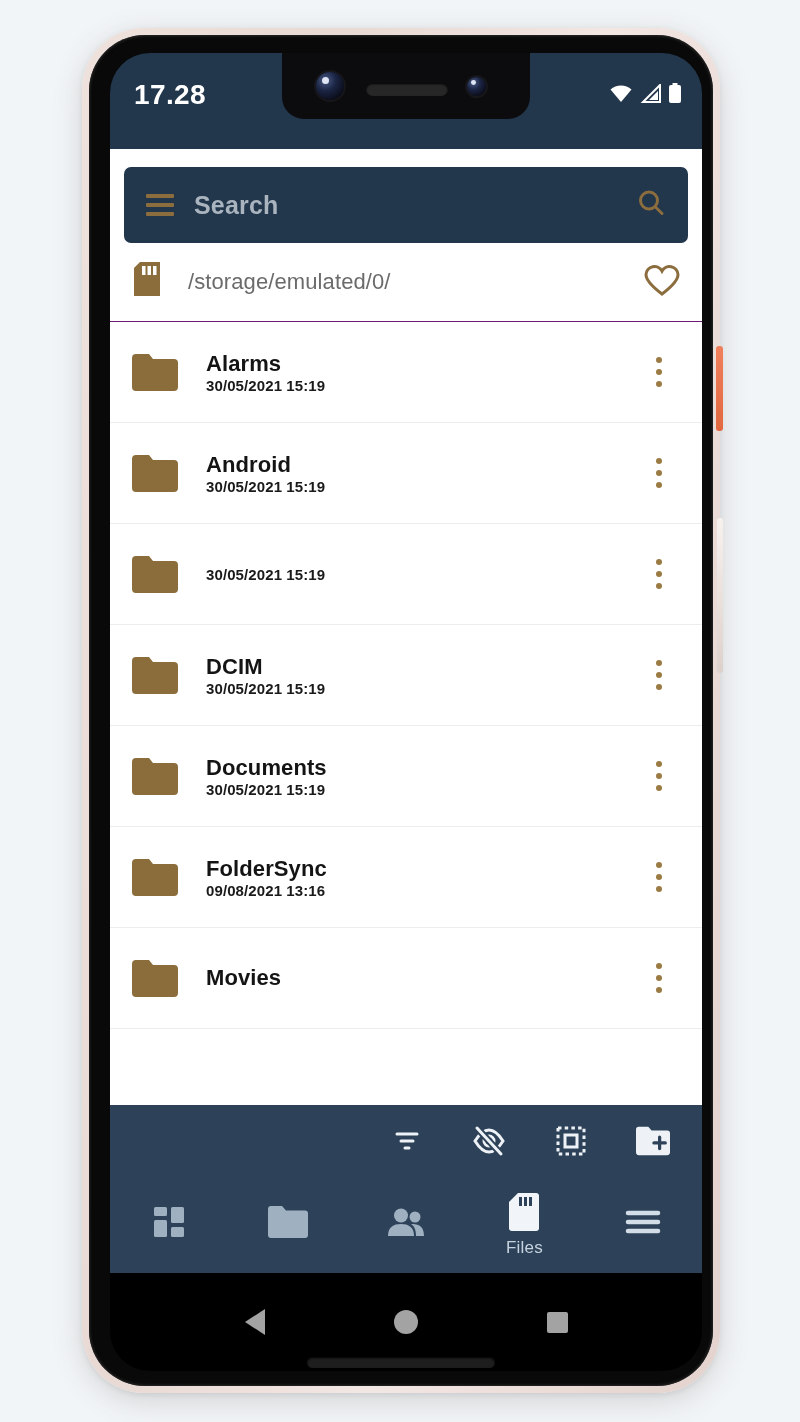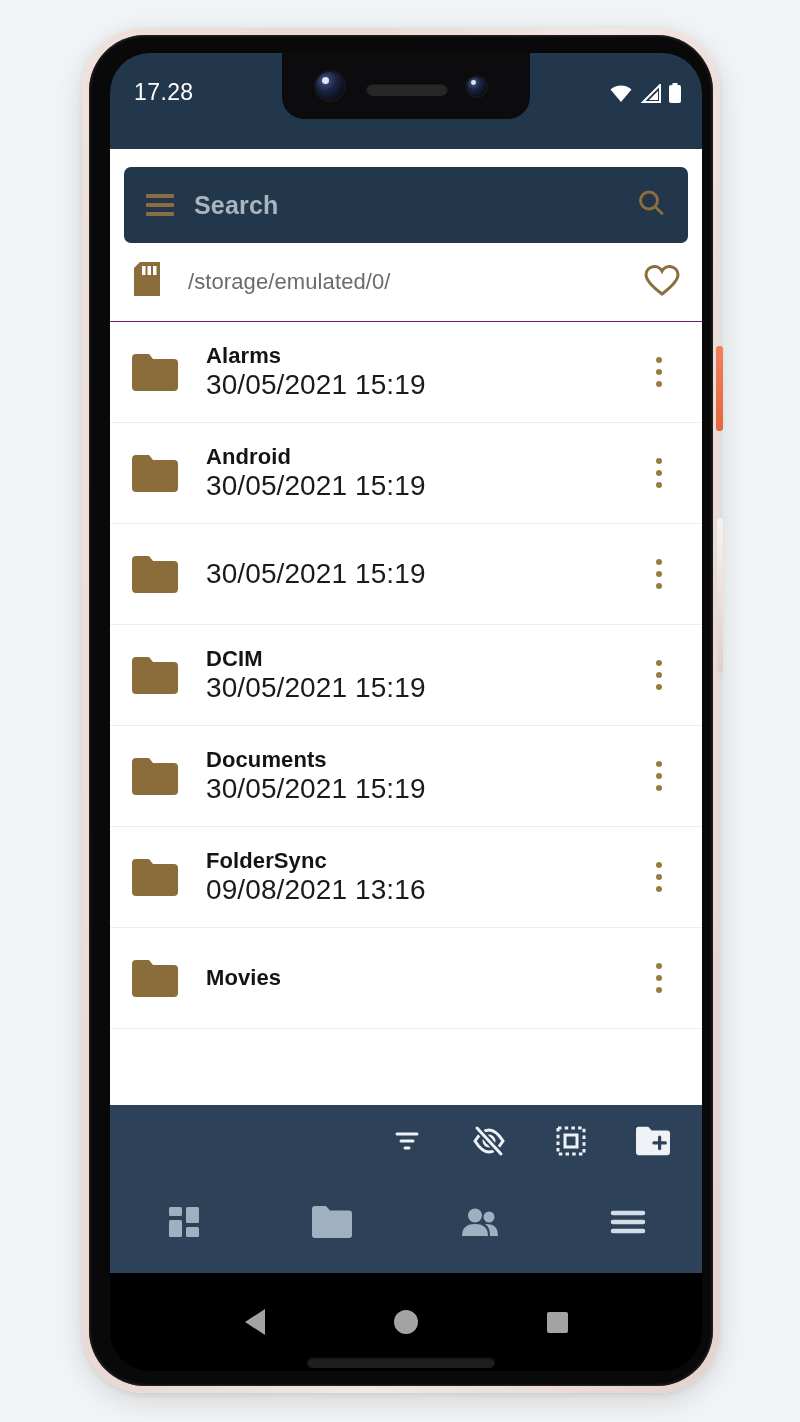--- a/index.html
+++ b/index.html
@@ -55,21 +55,21 @@
 
   
   #status-bar{
     position:relative;
     height:96px;
     background:#22364c;
     color:#ffffff;
   }
   #status-time{
     position:absolute;left:24px;top:26px;
-    font-size:23px;font-weight:400;letter-spacing:.4px;
+    font-size:28px;font-weight:700;letter-spacing:.4px;
     color:#ffffff;
   }
   #status-icons{
     position:absolute;right:20px;top:30px;
     display:flex;align-items:center;gap:7px;
   }
   
   #notch{
     position:absolute;left:50%;top:0;transform:translateX(-50%);
     width:248px;height:66px;
@@ -134,21 +134,21 @@
     height:101px;
     display:flex;align-items:center;
     padding:0 22px;
     border-bottom:1px solid #ededed;
     box-sizing:border-box;
     background:#fff;
   }
   .file-icon{flex:none;width:48px;display:flex;align-items:center;}
   .file-text{flex:1;margin-left:26px;display:flex;flex-direction:column;}
   .file-name{font-size:22px;font-weight:700;color:#141414;letter-spacing:.1px;}
-  .file-date{font-size:28px;color:#1a1a1a;font-weight:400;letter-spacing:.1px;}
+  .file-date{font-size:15px;color:#1a1a1a;font-weight:700;letter-spacing:.1px;}
   .file-menu{
     flex:none;width:34px;display:flex;flex-direction:column;
     align-items:center;gap:6px;padding-right:4px;
   }
   .file-menu i{display:block;width:6px;height:6px;border-radius:50%;background:#9a7b43;}
 
   
   #action-toolbar{
     position:absolute;left:0;right:0;bottom:0;
     height:72px;background:#2d4259;
@@ -446,20 +446,31 @@
             <svg width="40" height="30" viewBox="0 0 40 30" fill="#9fb0c1">
               <circle cx="15" cy="8.5" r="7"></circle>
               <circle cx="29" cy="10" r="5.5"></circle>
               <path d="M2 29 C2 20 7.5 17 15 17 C22.5 17 28 20 28 29 Z"></path>
               <path d="M25 17 C33 16.5 38 19.5 38 29 L30 29 C30 23 28.5 19.5 25 17 Z"></path>
             </svg>
           </span>
           <span class="nav-label"></span>
         </span>
 
+        <span class="nav-item">
+          <span>
+            <svg width="30" height="38" viewBox="0 0 30 38">
+              <path d="M9 0 L27 0 A3 3 0 0 1 30 3 L30 35 A3 3 0 0 1 27 38 L3 38 A3 3 0 0 1 0 35 L0 9 Z" fill="#f1f5f9"></path>
+              <rect x="10" y="4" width="3" height="9" fill="#2d4259"></rect>
+              <rect x="15" y="4" width="3" height="9" fill="#2d4259"></rect>
+              <rect x="20" y="4" width="3" height="9" fill="#2d4259"></rect>
+            </svg>
+          </span>
+          <span class="nav-label">Files</span>
+        </span>
 
         <span class="nav-item">
           <span>
             <svg width="36" height="28" viewBox="0 0 36 28" stroke="#d3dde7" stroke-width="4.5" stroke-linecap="round">
               <line x1="3" y1="5" x2="33" y2="5"></line>
               <line x1="3" y1="14" x2="33" y2="14"></line>
               <line x1="3" y1="23" x2="33" y2="23"></line>
             </svg>
           </span>
           <span class="nav-label"></span>

